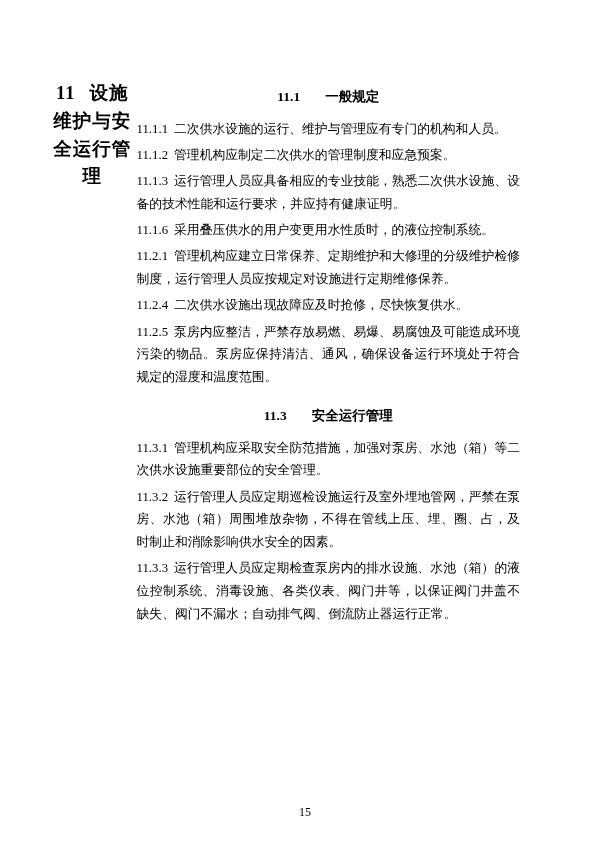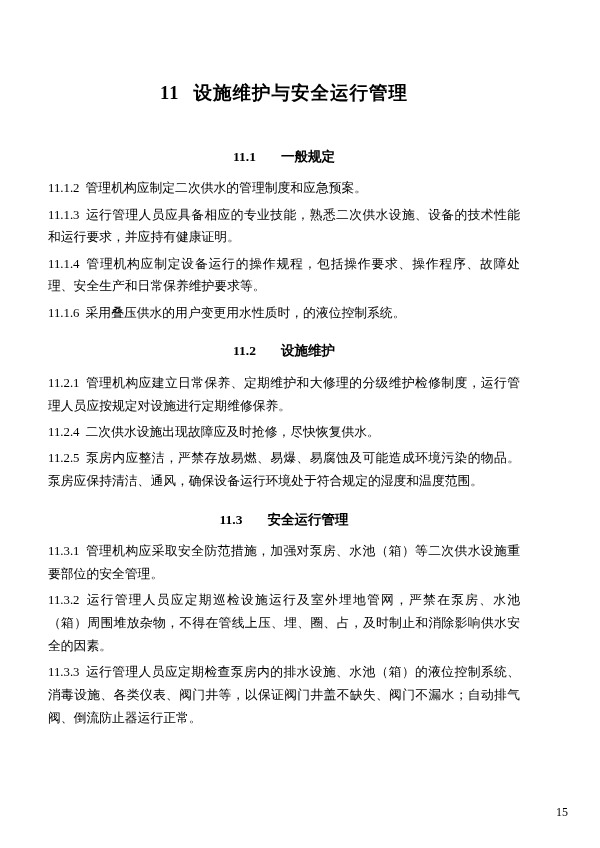--- a/index.html
+++ b/index.html
@@ -15,21 +15,21 @@
     position: relative;
     overflow: hidden;
   }
   .page {
     width: 568px;
     height: 848px;
     box-sizing: border-box;
     padding: 70px 48px 30px 48px;
     position: relative;
     display: flex;
-    flex-direction: column;
+    flex-direction: row;
   }
   .chapter-title {
     text-align: center;
     font-size: 18.5px;
     font-weight: bold;
     letter-spacing: 1px;
     margin: 10px 0 22px 0;
     line-height: 1.5;
   }
   .chapter-title .num {
@@ -57,21 +57,21 @@
     margin-right: 6px;
   }
   .body-block {
     flex: 1 1 auto;
   }
   .page-number {
     position: absolute;
     bottom: 28px;
     left: 0;
     right: 0;
-    text-align: right;
+    text-align: center;
     font-size: 12px;
     font-family: "Liberation Serif", serif;
     padding-left: 42px;
   }
 </style>
 </head>
 <body>
 
 <div class="page">
 
@@ -79,35 +79,32 @@
     <span class="num">11</span><span>设施维护与安全运行管理</span>
   </div>
 
   <div class="body-block">
 
     <div class="section-title">
       <span class="snum">11.1</span><span>一般规定</span>
     </div>
 
     <p class="para">
+      <span class="pnum">11.1.1</span><span>二次供水设施的运行、维护与管理应有专门的机构和人员。</span>
+    </p>
+    <p class="para">
       <span class="pnum">11.1.2</span><span>管理机构应制定二次供水的管理制度和应急预案。</span>
     </p>
     <p class="para">
       <span class="pnum">11.1.3</span><span>运行管理人员应具备相应的专业技能，熟悉二次供水设施、设备的技术性能和运行要求，并应持有健康证明。</span>
     </p>
     <p class="para">
-      <span class="pnum">11.1.4</span><span>管理机构应制定设备运行的操作规程，包括操作要求、操作程序、故障处理、安全生产和日常保养维护要求等。</span>
-    </p>
-    <p class="para">
       <span class="pnum">11.1.6</span><span>采用叠压供水的用户变更用水性质时，的液位控制系统。</span>
     </p>
 
-    <div class="section-title">
-      <span class="snum">11.2</span><span>设施维护</span>
-    </div>
 
     <p class="para">
       <span class="pnum">11.2.1</span><span>管理机构应建立日常保养、定期维护和大修理的分级维护检修制度，运行管理人员应按规定对设施进行定期维修保养。</span>
     </p>
     <p class="para">
       <span class="pnum">11.2.4</span><span>二次供水设施出现故障应及时抢修，尽快恢复供水。</span>
     </p>
     <p class="para">
       <span class="pnum">11.2.5</span><span>泵房内应整洁，严禁存放易燃、易爆、易腐蚀及可能造成环境污染的物品。泵房应保持清洁、通风，确保设备运行环境处于符合规定的湿度和温度范围。</span>
     </p>

